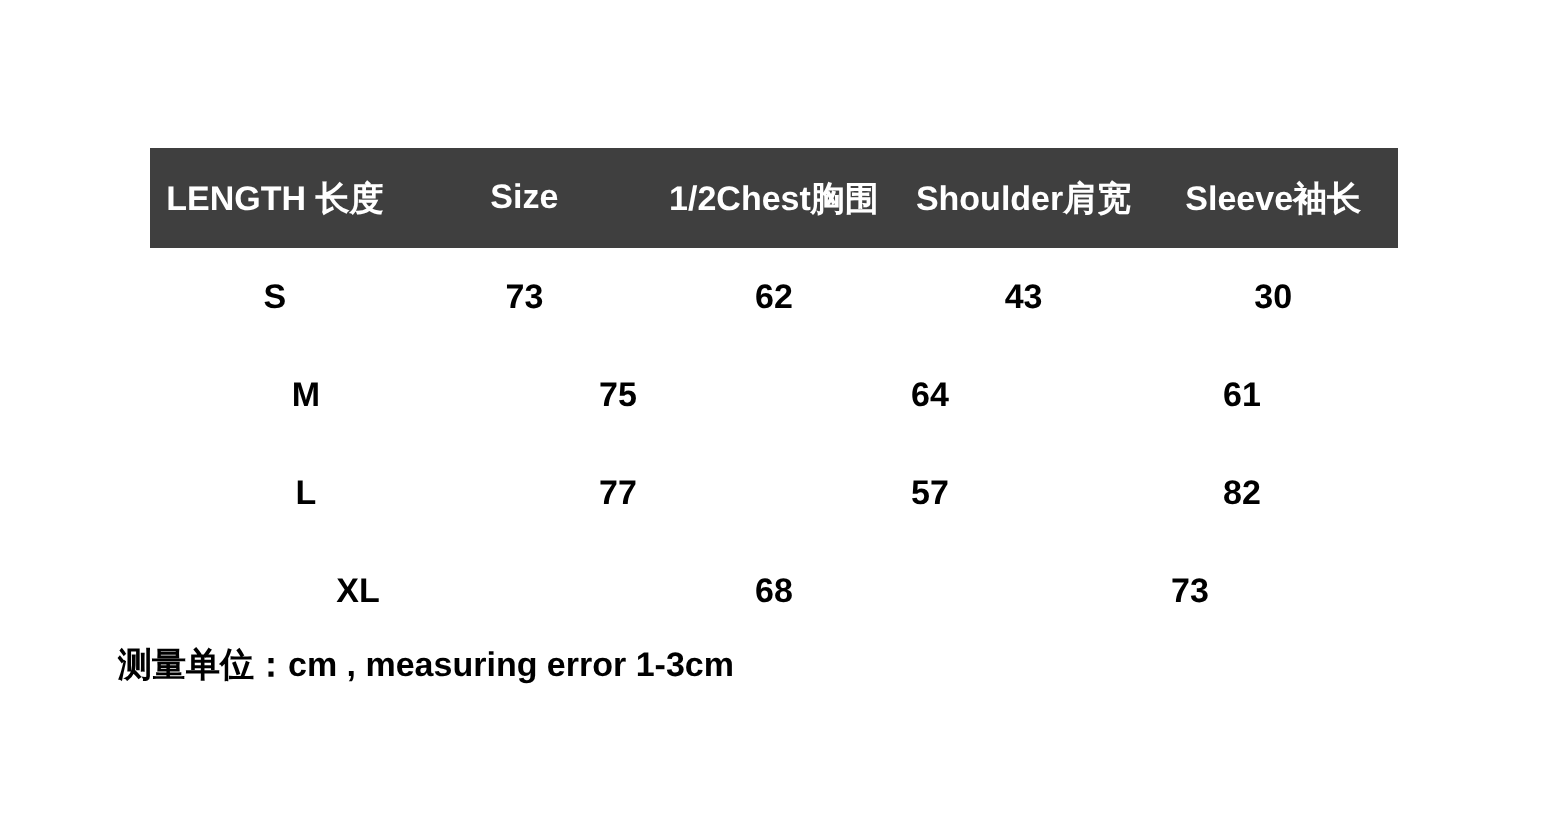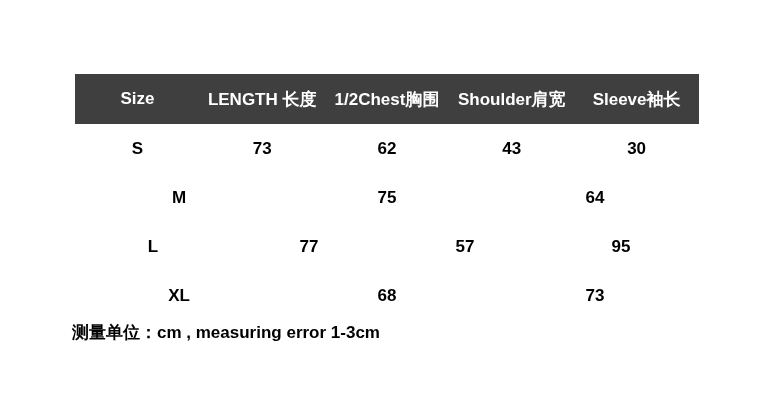--- a/index.html
+++ b/index.html
@@ -42,59 +42,60 @@
   .data-cell {
     flex: 1 1 0;
     text-align: center;
     color: #000000;
     font-size: 17px;
     font-weight: bold;
     white-space: nowrap;
   }
   .note {
     position: absolute;
-    left: 72px;
+    left: 59px;
     top: 321px;
     color: #000000;
     font-size: 17px;
     font-weight: bold;
     white-space: nowrap;
   }
 </style>
 </head>
 <body>
 
 <div class="size-table">
   <div class="header-row">
+    <div class="header-cell">LENGTH 长度</div>
     <div class="header-cell">Size</div>
-    <div class="header-cell">LENGTH 长度</div>
     <div class="header-cell">1/2Chest胸围</div>
     <div class="header-cell">Shoulder肩宽</div>
     <div class="header-cell">Sleeve袖长</div>
   </div>
 
   <div class="data-row">
     <div class="data-cell">S</div>
     <div class="data-cell">73</div>
     <div class="data-cell">62</div>
     <div class="data-cell">43</div>
     <div class="data-cell">30</div>
   </div>
 
   <div class="data-row">
     <div class="data-cell">M</div>
     <div class="data-cell">75</div>
     <div class="data-cell">64</div>
+    <div class="data-cell">61</div>
   </div>
 
   <div class="data-row">
     <div class="data-cell">L</div>
     <div class="data-cell">77</div>
     <div class="data-cell">57</div>
-    <div class="data-cell">95</div>
+    <div class="data-cell">82</div>
   </div>
 
   <div class="data-row">
     <div class="data-cell">XL</div>
     <div class="data-cell">68</div>
     <div class="data-cell">73</div>
   </div>
 </div>
 
 <div class="note">测量单位：cm , measuring error 1-3cm</div>

